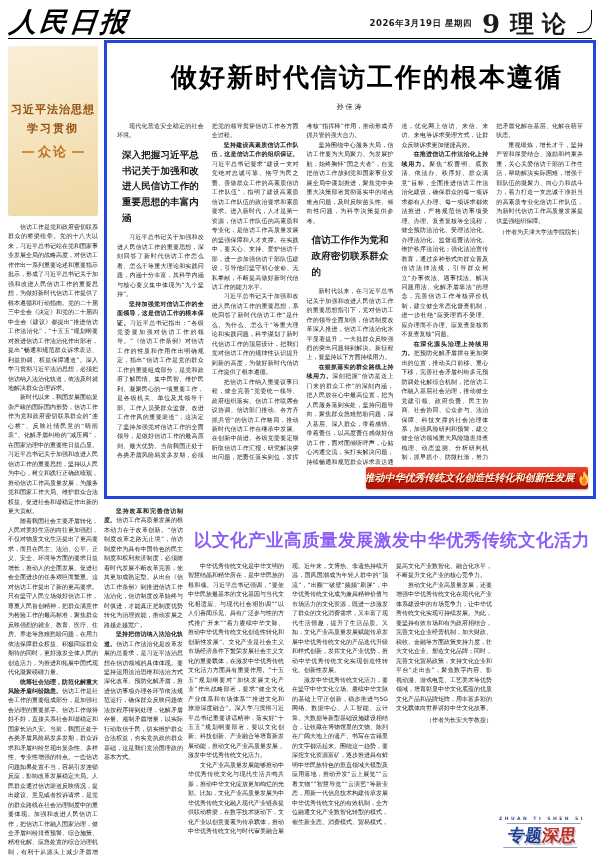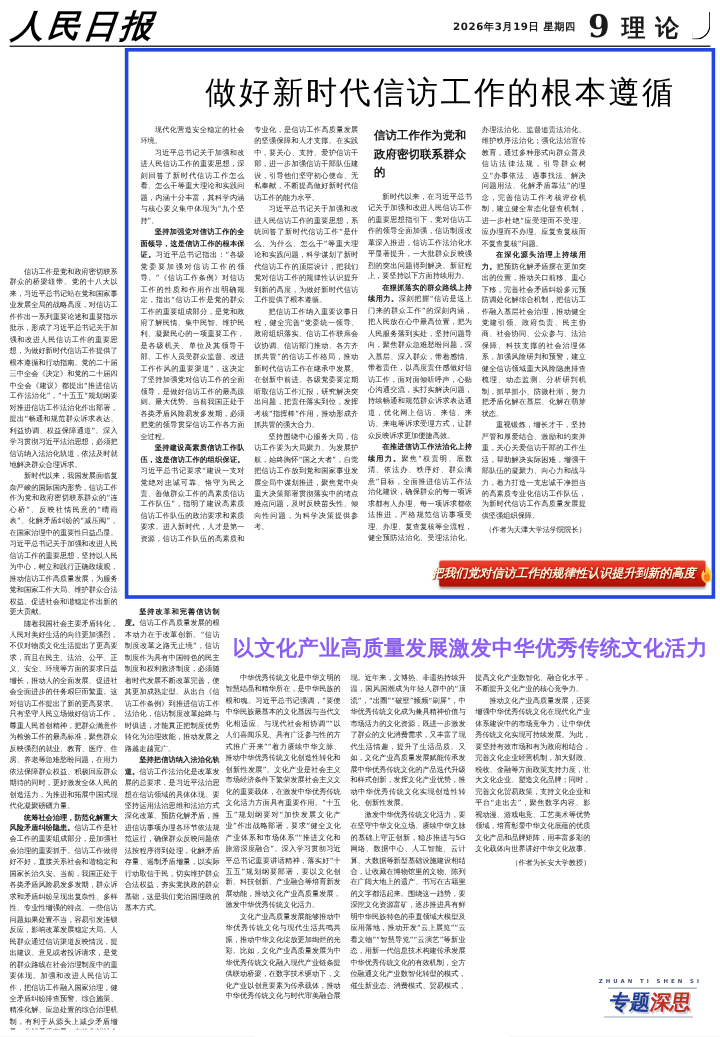--- a/index.html
+++ b/index.html
@@ -5,21 +5,21 @@
   html,body{margin:0;padding:0;background:#e8e8e8;}
   #page{position:relative;width:600px;height:864px;background:#ffffff;overflow:hidden;
         font-family:"DejaVu Sans",sans-serif;color:#1a1a1a;}
   
   .masthead{position:absolute;left:10px;top:4px;font-family:"DejaVu Serif",serif;
         font-style:italic;font-weight:bold;font-size:27px;letter-spacing:3px;color:#000;
         transform:skewX(-6deg);}
   .header-right{position:absolute;right:26px;top:8px;display:flex;align-items:center;gap:10px;}
   .page-date{font-size:8.5px;font-weight:bold;letter-spacing:.5px;}
   .page-num{font-family:"DejaVu Serif",serif;font-size:26px;font-weight:bold;}
-  .section-name{font-size:20px;font-weight:900;letter-spacing:8px;}
+  .section-name{font-size:24px;font-weight:900;letter-spacing:8px;}
   .header-hook{position:absolute;right:8px;top:10px;width:14px;height:22px;
         border-right:1.6px solid #000;border-bottom:1.6px solid #000;border-bottom-right-radius:12px;}
   .header-rule{position:absolute;left:8px;right:8px;top:38px;height:0;border-top:1.6px solid #000;}
   
   .smalltext{font-size:6px;line-height:1.58;text-align:justify;word-break:break-all;}
   .t-p{margin:0;text-indent:2em;text-align:justify;}
   .t-p b{font-weight:bold;}
   .t-h{margin:5px 0;font-weight:bold;font-size:9.5px;line-height:1.65;text-indent:0;
        text-align:justify;padding:2px 5px;break-inside:avoid;}
   .t-hc{margin:6px 0;font-weight:bold;font-size:9px;line-height:1.7;text-indent:0;
@@ -33,21 +33,21 @@
   .opbox-l1{font-size:11px;font-weight:900;color:#94510f;letter-spacing:1px;}
   .opbox-l2{font-size:11px;font-weight:900;color:#94510f;margin-top:4px;letter-spacing:2px;}
   .opbox-l3{font-size:13px;font-weight:900;color:#c2701c;margin-top:7px;letter-spacing:2px;
        display:flex;align-items:center;gap:4px;}
   .opbox-dash{display:inline-block;width:12px;height:2px;background:#cf8e3f;}
   .left-rail{position:absolute;left:8px;top:222px;width:90px;height:636px;overflow:hidden;}
   .second-rail{position:absolute;left:104px;top:506px;width:79px;height:352px;overflow:hidden;}
   
   .main-box{position:absolute;left:104px;top:40px;width:492px;height:459px;
        border:3px solid #2247e0;background:#fff;box-sizing:border-box;}
-  .main-title{margin-top:17px;text-align:center;font-size:26px;font-weight:400;
+  .main-title{margin-top:17px;text-align:center;font-size:26px;font-weight:700;
        letter-spacing:2px;color:#000;font-family:"DejaVu Sans",sans-serif;margin-left:34px;}
   .main-author{margin-top:7px;text-align:center;font-size:7px;color:#222;letter-spacing:2px;}
   .main-cols{margin:9px 10px 0;height:352px;overflow:hidden;
        column-count:5;column-gap:8px;column-fill:auto;}
   
   .slogan-banner{position:absolute;right:5px;bottom:7px;width:222px;height:22px;
        background:linear-gradient(180deg,#ee4433 0%,#cb1a0c 60%,#a81105 100%);
        border-radius:2px;display:flex;align-items:center;justify-content:center;gap:3px;
        box-shadow:0 1px 2px rgba(0,0,0,.35);}
   .slogan-text{color:#fff6d8;font-size:10px;font-weight:900;font-style:italic;
@@ -76,54 +76,65 @@
 
   <div class="masthead">人民日报</div>
   <div class="header-right">
     <span class="page-date">2026年3月19日 星期四</span>
     <span class="page-num">9</span>
     <span class="section-name">理论</span>
   </div>
   <div class="header-hook"></div>
   <div class="header-rule"></div>
 
+  <div class="opinion-box">
+    <div class="opbox-l1">习近平法治思想</div>
+    <div class="opbox-l2">学习贯彻</div>
+    <div class="opbox-l3">
+      <span class="opbox-dash"></span>
+      <span>众论</span>
+      <span class="opbox-dash"></span>
+    </div>
+  </div>
 
   <div class="left-rail smalltext">
       <p class="t-p">信访工作是党和政府密切联系群众的桥梁纽带。党的十八大以来，习近平总书记站在党和国家事业发展全局的战略高度，对信访工作作出一系列重要论述和重要指示批示，形成了习近平总书记关于加强和改进人民信访工作的重要思想，为做好新时代信访工作提供了根本遵循和行动指南。党的二十届三中全会《决定》和党的二十届四中全会《建议》都提出“推进信访工作法治化”，“十五五”规划纲要对推进信访工作法治化作出部署，提出“畅通和规范群众诉求表达、利益协调、权益保障通道”。深入学习贯彻习近平法治思想，必须把信访纳入法治化轨道，依法及时就地解决群众合理诉求。</p>
       <p class="t-p">新时代以来，我国发展面临复杂严峻的国际国内形势，信访工作作为党和政府密切联系群众的“连心桥”、反映社情民意的“晴雨表”、化解矛盾纠纷的“减压阀”，在国家治理中的重要性日益凸显。习近平总书记关于加强和改进人民信访工作的重要思想，坚持以人民为中心，树立和践行正确政绩观，推动信访工作高质量发展，为服务党和国家工作大局、维护群众合法权益、促进社会和谐稳定作出新的更大贡献。</p>
       <p class="t-p">随着我国社会主要矛盾转化，人民对美好生活的向往更加强烈，不仅对物质文化生活提出了更高要求，而且在民主、法治、公平、正义、安全、环境等方面的要求日益增长，推动人的全面发展、促进社会全面进步的任务艰巨而繁重。这对信访工作提出了新的更高要求。只有坚守人民立场做好信访工作，尊重人民首创精神，把群众满意作为检验工作的最高标准，聚焦群众反映强烈的就业、教育、医疗、住房、养老等急难愁盼问题，在用力依法保障群众权益、积极回应群众期待的同时，更好激发全体人民的创造活力，为推进和拓展中国式现代化凝聚磅礴力量。</p>
       <p class="t-p"><b>统筹社会治理，防范化解重大风险矛盾纠纷隐患。</b>信访工作是社会工作的重要组成部分，是加强社会治理的重要抓手。信访工作做得好不好，直接关系社会和谐稳定和国家长治久安。当前，我国正处于各类矛盾风险易发多发期，群众诉求和矛盾纠纷呈现出复杂性、多样性、专业性增强的特点。一些信访问题如果处置不当，容易引发连锁反应，影响改革发展稳定大局。人民群众通过信访渠道反映情况，提出建议、意见或者投诉请求，是党的群众路线在社会治理制度中的重要体现。加强和改进人民信访工作，把信访工作融入国家治理，健全矛盾纠纷排查预警、综合施策、精准化解、应急处置的综合治理机制，有利于从源头上减少矛盾增量、化解矛盾存量，有效化解社会矛盾，维护大局持续稳定，为推进和拓展中国式</p>
     </div>
 
   <div class="second-rail smalltext">
       <p class="t-p"><b>坚持改革和完善信访制度。</b>信访工作高质量发展的根本动力在于改革创新。“信访制度改革之路无止境”，信访制度作为具有中国特色的民主制度和权利救济制度，必须随着时代发展不断改革完善，使其更加成熟定型。从出台《信访工作条例》到推进信访工作法治化，信访制度改革始终与时俱进，才能真正把制度优势转化为治理效能，推动发展之路越走越宽广。</p>
       <p class="t-p"><b>坚持把信访纳入法治化轨道。</b>信访工作法治化是改革发展的总要求，是习近平法治思想在信访领域的具体体现。要坚持运用法治思维和法治方式深化改革、预防化解矛盾，推进信访事项办理各环节依法规范运行，确保群众反映问题依法按程序得到处理，化解矛盾存量、遏制矛盾增量，以实际行动取信于民，切实维护群众合法权益，夯实党执政的群众基础，这是我们党治国理政的基本方式。</p>
     </div>
 
   <div class="main-box">
     <div class="main-title">做好新时代信访工作的根本遵循</div>
+    <div class="main-author">孙佳涛</div>
     <div class="main-cols smalltext">
         <p class="t-p">现代化营造安全稳定的社会环境。</p>
+        <p class="t-h">深入把握习近平总书记关于加强和改进人民信访工作的重要思想的丰富内涵</p>
         <p class="t-p">习近平总书记关于加强和改进人民信访工作的重要思想，深刻回答了新时代信访工作怎么看、怎么干等重大理论和实践问题，内涵十分丰富，其科学内涵与核心要义集中体现为“九个坚持”。</p>
         <p class="t-p"><b>坚持加强党对信访工作的全面领导，这是信访工作的根本保证。</b>习近平总书记指出：“各级党委要加强对信访工作的领导。”《信访工作条例》对信访工作的性质和作用作出明确规定，指出“信访工作是党的群众工作的重要组成部分，是党和政府了解民情、集中民智、维护民利、凝聚民心的一项重要工作，是各级机关、单位及其领导干部、工作人员受群众监督、改进工作作风的重要渠道”，这决定了坚持加强党对信访工作的全面领导，是做好信访工作的最高原则、最大优势。当前我国正处于各类矛盾风险易发多发期，必须把党的领导贯穿信访工作各方面全过程。</p>
         <p class="t-p"><b>坚持建设高素质信访工作队伍，这是信访工作的组织保证。</b>习近平总书记要求“建设一支对党绝对忠诚可靠、恪守为民之责、善做群众工作的高素质信访工作队伍”，指明了建设高素质信访工作队伍的政治要求和素质要求。进入新时代，人才是第一资源，信访工作队伍的高素质和专业化，是信访工作高质量发展的坚强保障和人才支撑。在实践中，要关心、支持、爱护信访干部，进一步加强信访干部队伍建设，引导他们坚守初心使命、无私奉献，不断提高做好新时代信访工作的能力水平。</p>
         <p class="t-p">习近平总书记关于加强和改进人民信访工作的重要思想，系统回答了新时代信访工作“是什么、为什么、怎么干”等重大理论和实践问题，科学谋划了新时代信访工作的顶层设计，把我们党对信访工作的规律性认识提升到新的高度，为做好新时代信访工作提供了根本遵循。</p>
         <p class="t-p">把信访工作纳入重要议事日程，健全完善“党委统一领导、政府组织落实、信访工作联席会议协调、信访部门推动、各方齐抓共管”的信访工作格局，推动新时代信访工作在继承中发展、在创新中前进。各级党委要定期听取信访工作汇报，研究解决突出问题，把责任落实到位，发挥考核“指挥棒”作用，推动形成齐抓共管的强大合力。</p>
         <p class="t-p">坚持围绕中心服务大局，信访工作要为大局聚力、为发展护航，始终胸怀“国之大者”，自觉把信访工作放到党和国家事业发展全局中谋划推进，聚焦党中央重大决策部署贯彻落实中的堵点难点问题，及时反映苗头性、倾向性问题，为科学决策提供参考。</p>
         <p class="t-h">信访工作作为党和政府密切联系群众的</p>
         <p class="t-p">新时代以来，在习近平总书记关于加强和改进人民信访工作的重要思想指引下，党对信访工作的领导全面加强，信访制度改革深入推进，信访工作法治化水平显著提升，一大批群众反映强烈的突出问题得到解决。新征程上，要坚持以下方面持续用力。</p>
         <p class="t-p"><b>在狠抓落实的群众路线上持续用力。</b>深刻把握“信访是送上门来的群众工作”的深刻内涵，把人民放在心中最高位置，把为人民服务落到实处，坚持问题导向，聚焦群众急难愁盼问题，深入基层、深入群众，带着感情、带着责任，以高度责任感做好信访工作，面对面倾听呼声，心贴心沟通交流，实打实解决问题，持续畅通和规范群众诉求表达通道，优化网上信访、来信、来访、来电等诉求受理方式，让群众反映诉求更加便捷高效。</p>
         <p class="t-p"><b>在推进信访工作法治化上持续用力。</b>聚焦“权责明、底数清、依法办、秩序好、群众满意”目标，全面推进信访工作法治化建设，确保群众的每一项诉求都有人办理、每一项诉求都依法推进，严格规范信访事项受理、办理、复查复核等全流程，健全预防法治化、受理法治化、办理法治化、监督追责法治化、维护秩序法治化；强化法治宣传教育，通过多种形式向群众普及信访法律法规，引导群众树立“办事依法、遇事找法、解决问题用法、化解矛盾靠法”的理念，完善信访工作考核评价机制，建立健全常态化督查机制，进一步杜绝“应受理而不受理、应办理而不办理、应复查复核而不复查复核”问题。</p>
         <p class="t-p"><b>在深化源头治理上持续用力。</b>把预防化解矛盾摆在更加突出的位置，推动关口前移、重心下移，完善社会矛盾纠纷多元预防调处化解综合机制，把信访工作融入基层社会治理，推动健全党建引领、政府负责、民主协商、社会协同、公众参与、法治保障、科技支撑的社会治理体系，加强风险研判和预警，建立健全信访领域重大风险隐患排查梳理、动态监测、分析研判机制，抓早抓小、防微杜渐，努力把矛盾化解在基层、化解在萌芽状态。</p>
         <p class="t-p">重视锻炼，增长才干，坚持严管和厚爱结合、激励和约束并重，关心关爱信访干部的工作生活，帮助解决实际困难，增强干部队伍的凝聚力、向心力和战斗力，着力打造一支忠诚干净担当的高素质专业化信访工作队伍，为新时代信访工作高质量发展提供坚强组织保障。</p>
         <p class="t-sig">（作者为天津大学法学院院长）</p>
       </div>
 
     <div class="slogan-banner">
-      <span class="slogan-text">把我们党对信访工作的规律性认识提升到新的高度</span>
+      <span class="slogan-text">推动中华优秀传统文化创造性转化和创新性发展</span>
       <svg class="flame" viewBox="0 0 12 15">
         <path d="M6 0 C7.5 3 10.5 4.5 10.5 8.5 C10.5 12 8.5 14.5 6 14.5 C3.5 14.5 1.5 12 1.5 8.5 C1.5 6.5 2.5 5 3.5 4 C3.5 6 4.5 7 5 6.5 C5.5 6 4.5 3 6 0 Z" fill="#ffd24a"></path>
         <path d="M6 5 C7 7 8.5 7.5 8.5 10 C8.5 12.3 7.3 13.8 6 13.8 C4.7 13.8 3.5 12.3 3.5 10 C3.5 8.5 4.6 7.6 5.2 6.8 C5.3 8 6 8.6 6 7.6 C6 7 5.6 6.2 6 5 Z" fill="#ff7a1a"></path>
       </svg>
     </div>
   </div>
 
   <div class="bottom-article">
     <div class="bottom-title">以文化产业高质量发展激发中华优秀传统文化活力</div>
     <div class="bottom-cols smalltext">

